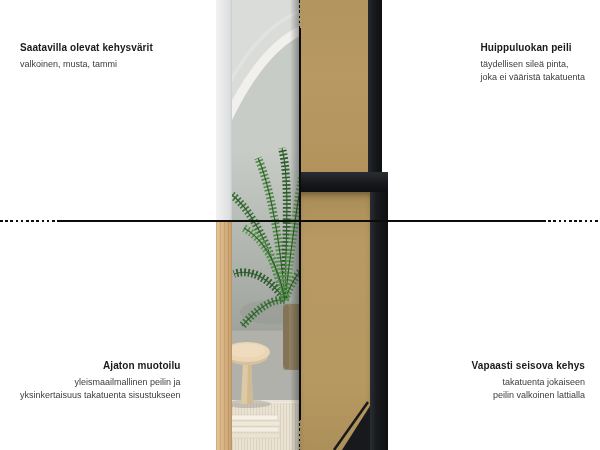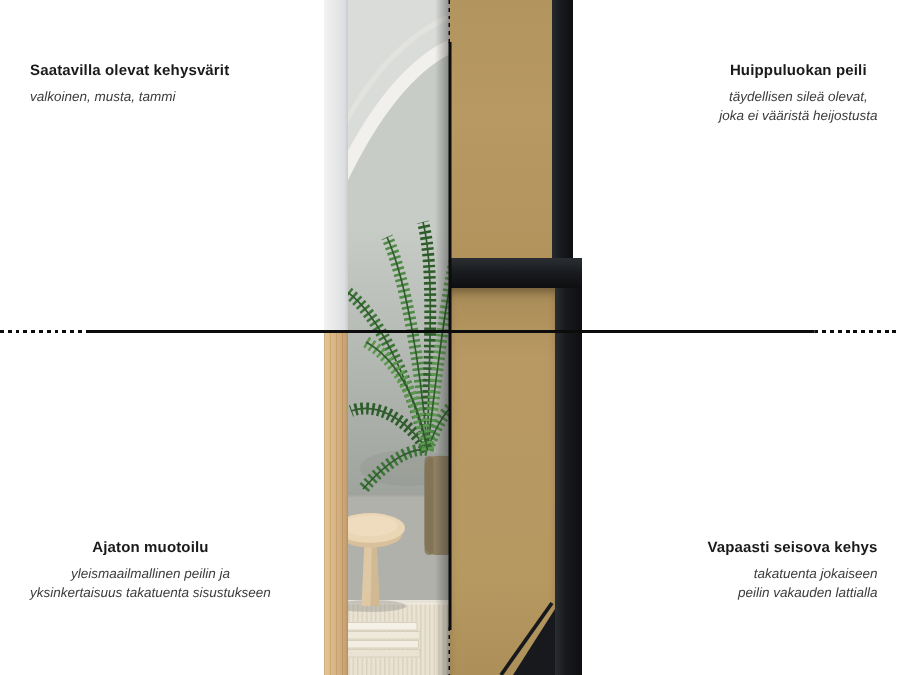--- a/index.html
+++ b/index.html
@@ -52,24 +52,24 @@
   .hline-dotted-right{position:absolute;left:543px;top:220px;width:57px;height:1.6px;z-index:5;
     background:repeating-linear-gradient(90deg,var(--c-line) 0 2.6px,rgba(0,0,0,0) 2.6px 5.2px);}
   .vline-dotted-top{position:absolute;left:298.5px;top:0;width:1.8px;height:30px;z-index:5;
     background:repeating-linear-gradient(180deg,var(--c-line) 0 2.6px,rgba(0,0,0,0) 2.6px 5.2px);}
   .vline-dotted-bottom{position:absolute;left:298.5px;top:418px;width:1.8px;height:32px;z-index:5;
     background:repeating-linear-gradient(180deg,var(--c-line) 0 2.6px,rgba(0,0,0,0) 2.6px 5.2px);}
 
   
   .note{position:absolute;z-index:6;color:var(--c-text);}
   .note .title{font-size:10px;font-weight:700;letter-spacing:.1px;}
-  .note .sub{font-size:9px;font-style:italic;color:#3c3c3c;line-height:13px;margin-top:5px;}
+  .note .sub{font-size:9px;color:#3c3c3c;line-height:13px;margin-top:5px;}
   .note.tl{left:20px;top:42px;text-align:left;}
-  .note.tr{right:15px;top:42px;text-align:center;}
-  .note.bl{left:20px;top:360px;text-align:center;}
+  .note.tr{right:15px;top:42px;text-align:left;}
+  .note.bl{left:20px;top:360px;text-align:right;}
   .note.br{right:15px;top:360px;text-align:right;margin-left:40px;}
 </style>
 </head>
 <body>
 
 <div class="canvas">
 
   <div class="photo">
 
     <div class="frame-strip">
@@ -171,34 +171,34 @@
   <div class="vline-dotted-bottom"></div>
 
   <div class="note tl">
     <div class="title">Saatavilla olevat kehysvärit</div>
     <div class="sub">valkoinen, musta, tammi</div>
   </div>
 
   <div class="note tr">
     <div class="title">Huippuluokan peili</div>
     <div class="sub">
-      <div>täydellisen sileä olevat,</div>
-      <div>joka ei vääristä heijostusta</div>
+      <div>täydellisen sileä pinta,</div>
+      <div>joka ei vääristä takatuenta</div>
     </div>
   </div>
 
   <div class="note bl">
     <div class="title">Ajaton muotoilu</div>
     <div class="sub">
       <div>yleismaailmallinen peilin ja</div>
       <div>yksinkertaisuus takatuenta sisustukseen</div>
     </div>
   </div>
 
   <div class="note br">
     <div class="title">Vapaasti seisova kehys</div>
     <div class="sub">
       <div>takatuenta jokaiseen</div>
-      <div>peilin vakauden lattialla</div>
+      <div>peilin valkoinen lattialla</div>
     </div>
   </div>
 
 </div>
 
 </body></html>

